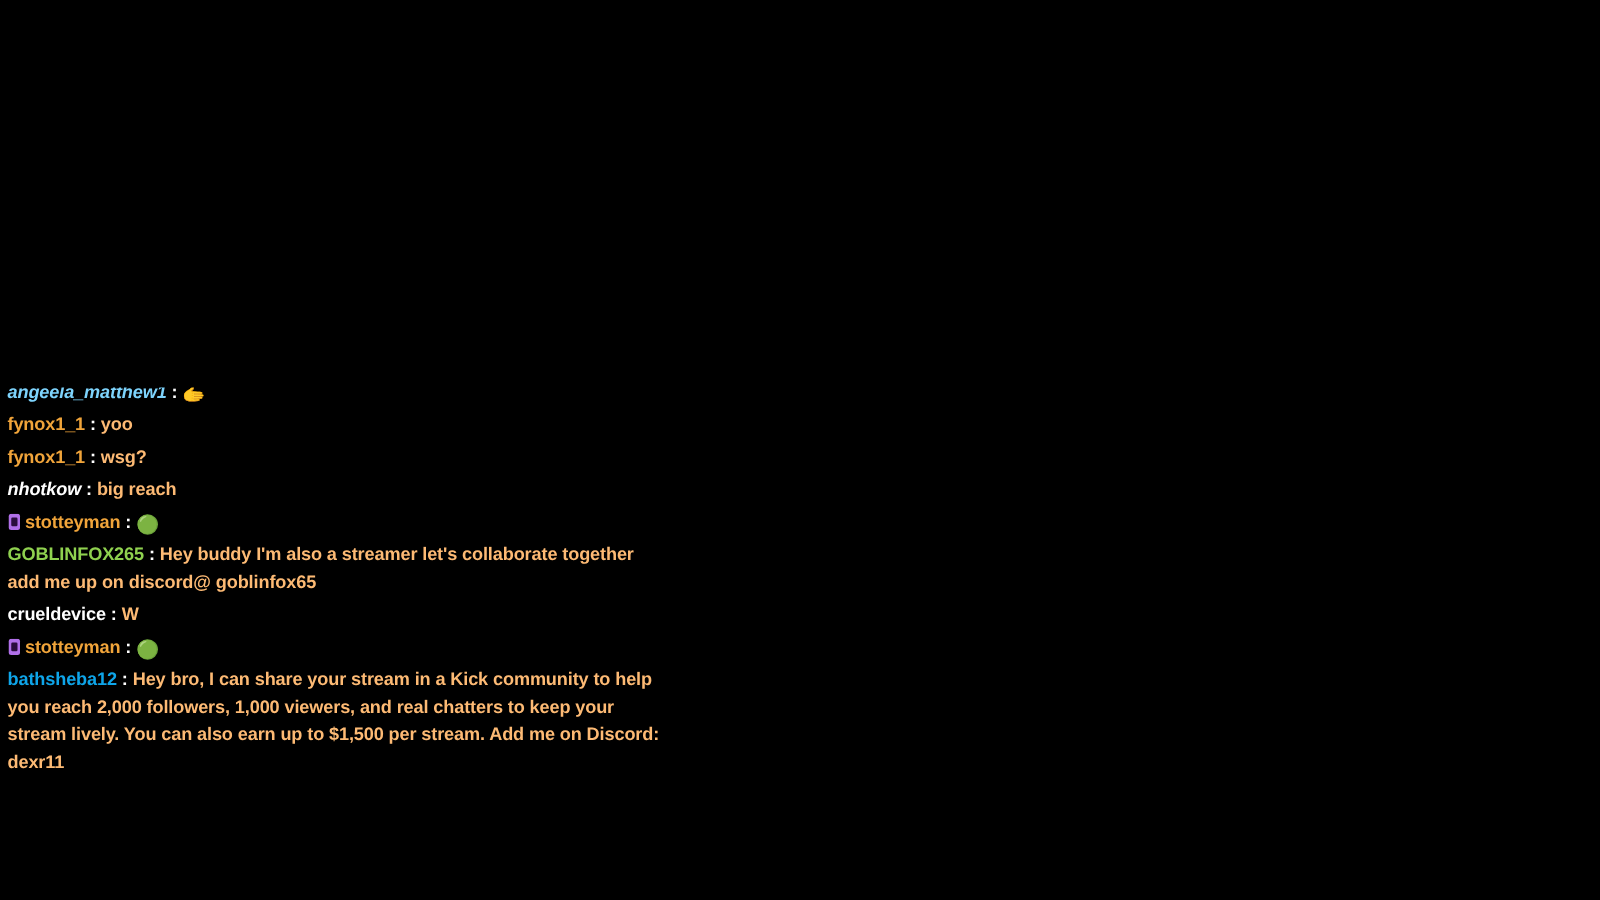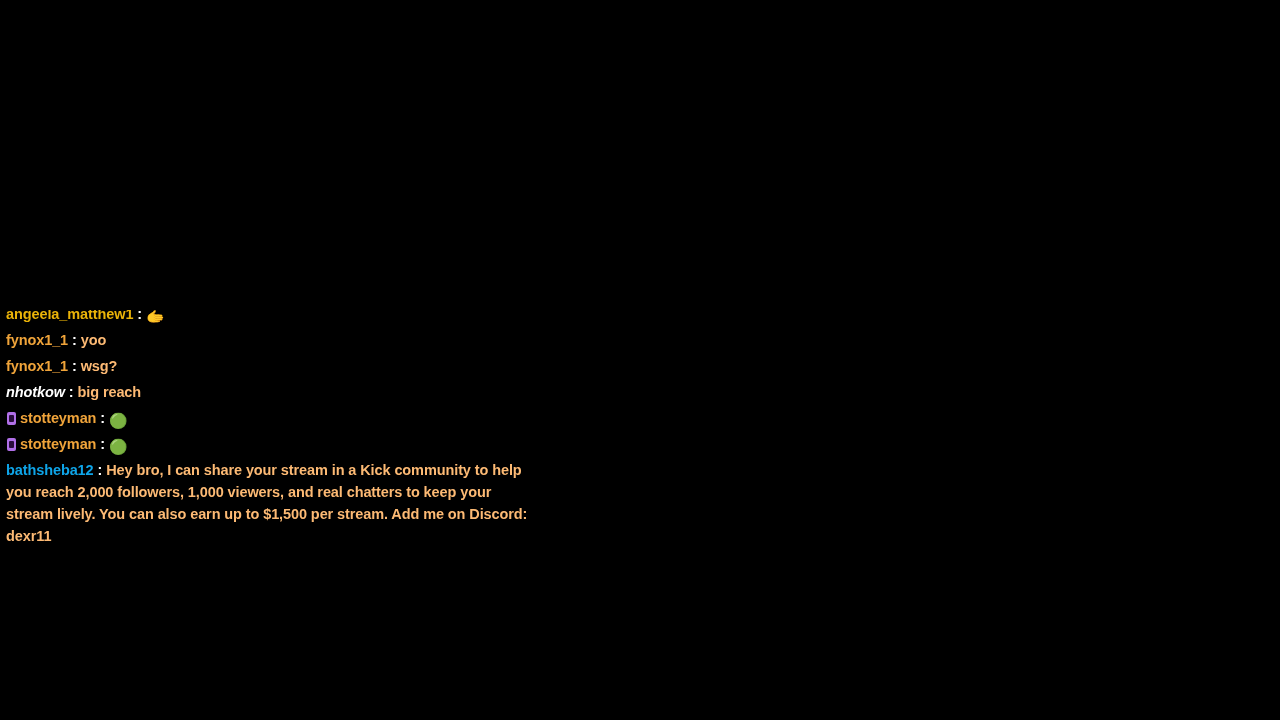--- a/index.html
+++ b/index.html
@@ -66,27 +66,29 @@
   
   #chat-overlay .chat-line.clipped {
     margin-top: -9px;
   }
 </style>
 </head>
 <body>
 
 <div id="screen">
   <div id="chat-overlay">
-      <div class="chat-line clipped"><span class="uname" style="color: #eab308;">angeela_matthew1</span> <span class="sep">:</span> <span class="emote">🫱</span></div>
+      <div class="chat-line clipped"><span class="uname" style="color: #7dd3fc; font-style: italic;">angeela_matthew1</span> <span class="sep">:</span> <span class="emote">🫱</span></div>
       <div class="chat-line"><span class="uname" style="color: rgb(240, 164, 58);">fynox1_1</span> <span class="sep">:</span> <span class="msg">yoo</span></div>
       <div class="chat-line"><span class="uname" style="color: rgb(240, 164, 58);">fynox1_1</span> <span class="sep">:</span> <span class="msg">wsg?</span></div>
       <div class="chat-line"><span class="uname" style="color: rgb(255, 255, 255); font-style: italic;">nhotkow</span> <span class="sep">:</span> <span class="msg">big reach</span></div>
       <div class="chat-line"><span class="badge"><svg width="11" height="13" viewBox="0 0 11 13">
             <rect x="1" y="0" width="9" height="13" rx="2" fill="#b06fe8"></rect>
             <rect x="3" y="3" width="5" height="7" rx="1" fill="#2a0d3d"></rect>
           </svg></span><span class="uname" style="color: rgb(240, 164, 58);">stotteyman</span> <span class="sep">:</span> <span class="emote">🟢</span></div>
+      <div class="chat-line"><span class="uname" style="color: rgb(143, 209, 79);">GOBLINFOX265</span> <span class="sep">:</span> <span class="msg">Hey buddy I'm also a streamer let's collaborate together add me up on discord@ goblinfox65</span></div>
+      <div class="chat-line"><span class="uname" style="color: rgb(255, 255, 255);">crueldevice</span> <span class="sep">:</span> <span class="msg">W</span></div>
       <div class="chat-line"><span class="badge"><svg width="11" height="13" viewBox="0 0 11 13">
             <rect x="1" y="0" width="9" height="13" rx="2" fill="#b06fe8"></rect>
             <rect x="3" y="3" width="5" height="7" rx="1" fill="#2a0d3d"></rect>
           </svg></span><span class="uname" style="color: rgb(240, 164, 58);">stotteyman</span> <span class="sep">:</span> <span class="emote">🟢</span></div>
       <div class="chat-line"><span class="uname" style="color: #0ea5e9;">bathsheba12</span> <span class="sep">:</span> <span class="msg">Hey bro, I can share your stream in a Kick community to help you reach 2,000 followers, 1,000 viewers, and real chatters to keep your stream lively. You can also earn up to $1,500 per stream. Add me on Discord: dexr11</span></div>
     </div>
 </div>
 
 </body></html>

